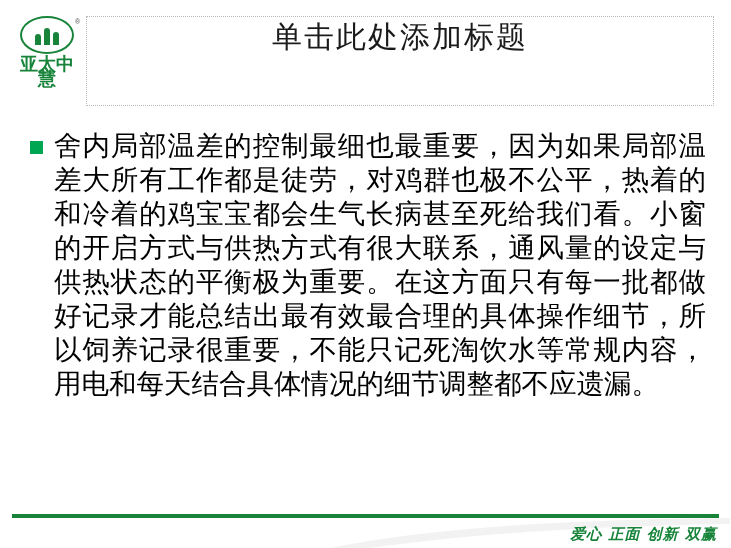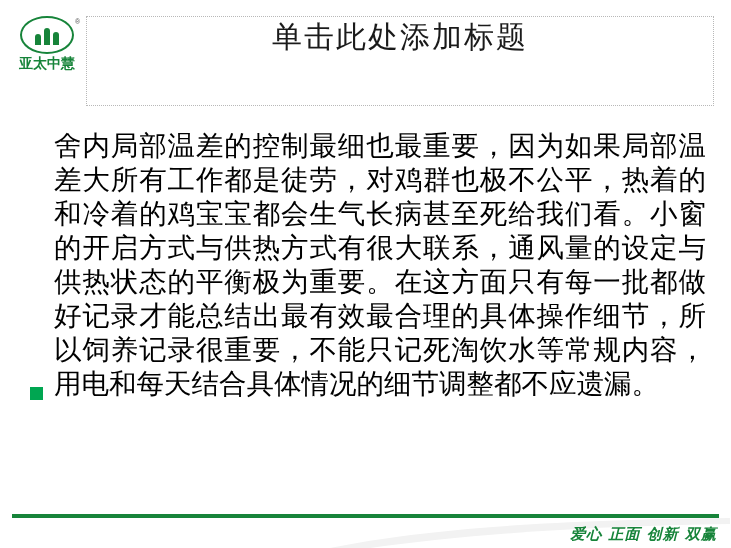--- a/index.html
+++ b/index.html
@@ -64,21 +64,21 @@
   }
   .logo-mark .bars i:nth-child(1) { height: 11px; }
   .logo-mark .bars i:nth-child(2) { height: 17px; }
   .logo-mark .bars i:nth-child(3) { height: 13px; }
   .logo-text {
     position: absolute;
     left: 0;
     top: 40px;
     width: 62px;
     text-align: center;
-    font-size: 14px;
+    font-size: 18px;
     font-weight: bold;
     color: #17843a;
     letter-spacing: 0px;
     line-height: 15px;
     font-family: "DejaVu Sans", sans-serif;
   }
   .logo-r {
     position: absolute;
     left: 59px;
     top: 2px;
@@ -110,21 +110,21 @@
   
   .body-box {
     position: absolute;
     left: 30px;
     top: 128px;
     width: 676px;
     height: 362px;
   }
   .bullet-row {
     display: flex;
-    align-items: flex-end;
+    align-items: flex-start;
   }
   .bullet-marker {
     width: 13px;
     height: 13px;
     background: #00a651;
     margin-top: 13px;
     margin-right: 11px;
     flex: 0 0 auto;
   }
   .bullet-text {

